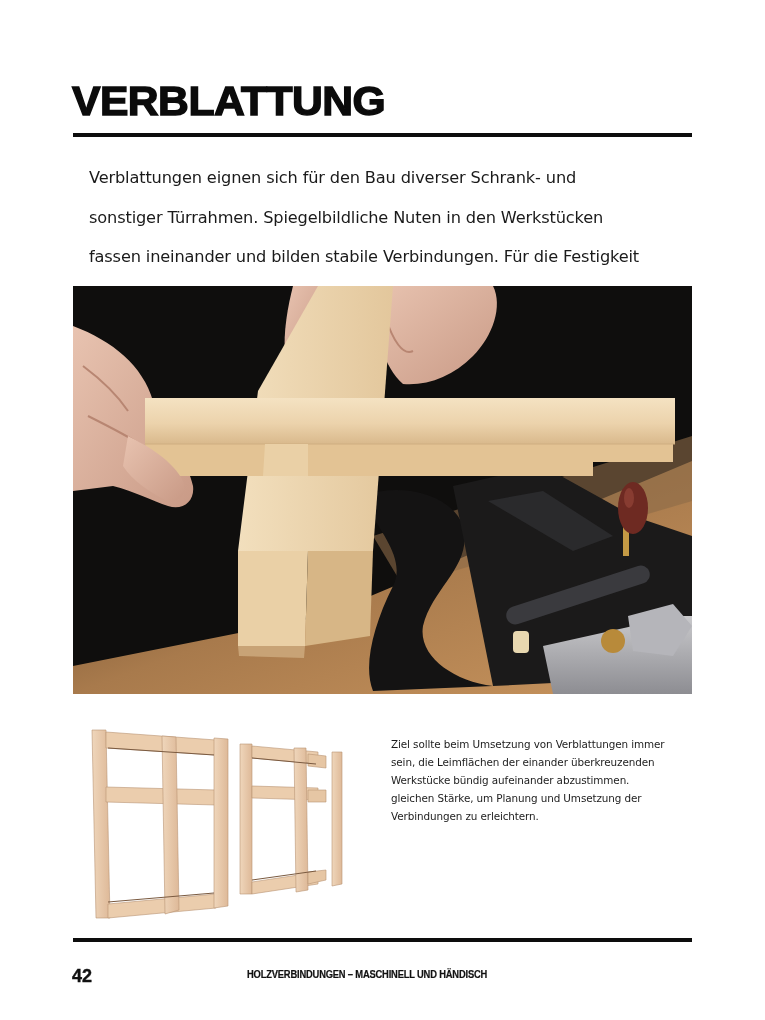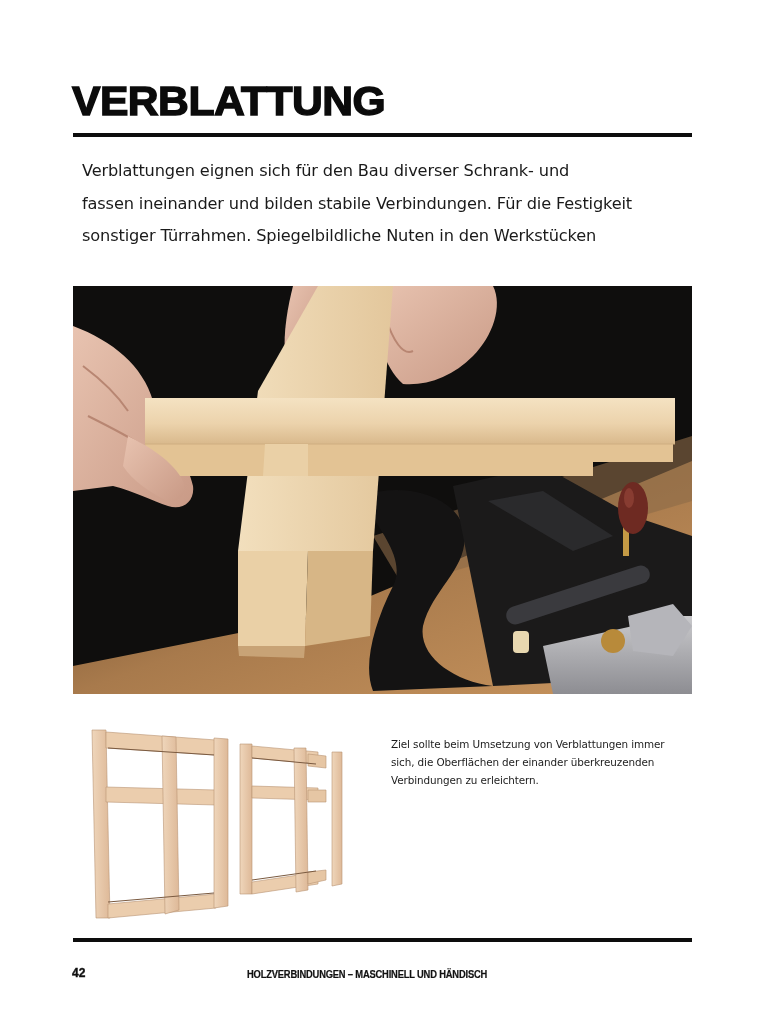--- a/index.html
+++ b/index.html
@@ -15,56 +15,56 @@
       transform: scaleX(1.04); transform-origin: left center;
     }
     .rule { position: absolute; left: 73px; width: 619px; height: 4px; background: #0d0d0d; }
     .rule.top { top: 133px; }
     .rule.bottom { top: 938px; }
     .intro {
       position: absolute; left: 73px; top: 150px; width: 620px;
       font-family: "DejaVu Sans", sans-serif; font-size: 16.2px; line-height: 23.6px;
       color: #1a1a1a; letter-spacing: -0.15px;
     }
-    .intro p { margin: 9px; white-space: nowrap; }
+    .intro p { margin: 16px; white-space: nowrap; }
     .photo {
       position: absolute; left: 73px; top: 286px; width: 619px; height: 408px;
       background: #0f0e0d; overflow: hidden;
     }
     .photo svg { display: block; }
     .diagram { position: absolute; left: 86px; top: 722px; width: 264px; height: 200px; }
     .caption {
       position: absolute; left: 391px; top: 735px; width: 300px;
       font-family: "DejaVu Sans", sans-serif; font-size: 10.4px; line-height: 18.1px; color: #1c1c1c;
       letter-spacing: -0.1px;
     }
     .caption p { margin: 0; white-space: nowrap; }
     .page-number {
       position: absolute; left: 72px; top: 966px;
-      font-family: "Liberation Sans", sans-serif; font-weight: 700; font-size: 12px; color: #111;
+      font-family: "Liberation Sans", sans-serif; font-weight: 700; font-size: 18px; color: #111;
       -webkit-text-stroke: 0.4px #111;
     }
     .running-title {
       position: absolute; left: 247px; top: 969px;
       font-family: "Liberation Sans", sans-serif; font-weight: 700; font-size: 10.4px;
       color: #111; letter-spacing: -0.2px; transform: scaleX(0.9); transform-origin: left center;
       -webkit-text-stroke: 0.2px #111;
     }
   </style>
 </head>
 <body>
 
 <h1 class="title" style="margin:0;">VERBLATTUNG</h1>
 
 <div class="rule top"></div>
 
 <div class="intro">
   <p>Verblattungen eignen sich für den Bau diverser Schrank- und</p>
+  <p>sonstiger Türrahmen. Spiegelbildliche Nuten in den Werkstücken</p>
   <p>fassen ineinander und bilden stabile Verbindungen. Für die Festigkeit</p>
-  <p>sonstiger Türrahmen. Spiegelbildliche Nuten in den Werkstücken</p>
 </div>
 
 <div class="photo" title="Hands holding two crossed light-wood battens with a cross lap joint above a black hand plane on a workbench">
   <svg width="619" height="408" viewBox="0 0 619 408" xmlns="http://www.w3.org/2000/svg">
     <defs>
       <linearGradient id="bench" x1="0" y1="0" x2="1" y2="1">
         <stop offset="0" stop-color="#5a3d22"></stop>
         <stop offset="0.5" stop-color="#a87a4c"></stop>
         <stop offset="1" stop-color="#c9955e"></stop>
       </linearGradient>
@@ -162,20 +162,22 @@
       <polygon points="222,150 240,148 240,158 222,162" fill="#e6c6a4"></polygon>
       <polygon points="246,30 256,30 256,162 246,164" fill="url(#fw)"></polygon>
       <line x1="166" y1="36" x2="230" y2="42" stroke="#7a5a40" stroke-width="1"></line>
       <line x1="166" y1="158" x2="230" y2="149" stroke="#7a5a40" stroke-width="1"></line>
     </g>
   </svg>
 </div>
 
 <div class="caption">
   <p>Ziel sollte beim Umsetzung von Verblattungen immer</p>
-  <p>sich, die Oberflächen der einander überkreuzenden</p>
+  <p>sein, die Leimflächen der einander überkreuzenden</p>
+  <p>Werkstücke bündig aufeinander abzustimmen.</p>
+  <p>gleichen Stärke, um Planung und Umsetzung der</p>
   <p>Verbindungen zu erleichtern.</p>
 </div>
 
 <div class="rule bottom"></div>
 
 <div class="page-number">42</div>
 <div class="running-title">HOLZVERBINDUNGEN – MASCHINELL UND HÄNDISCH</div>
 
 </body></html>

